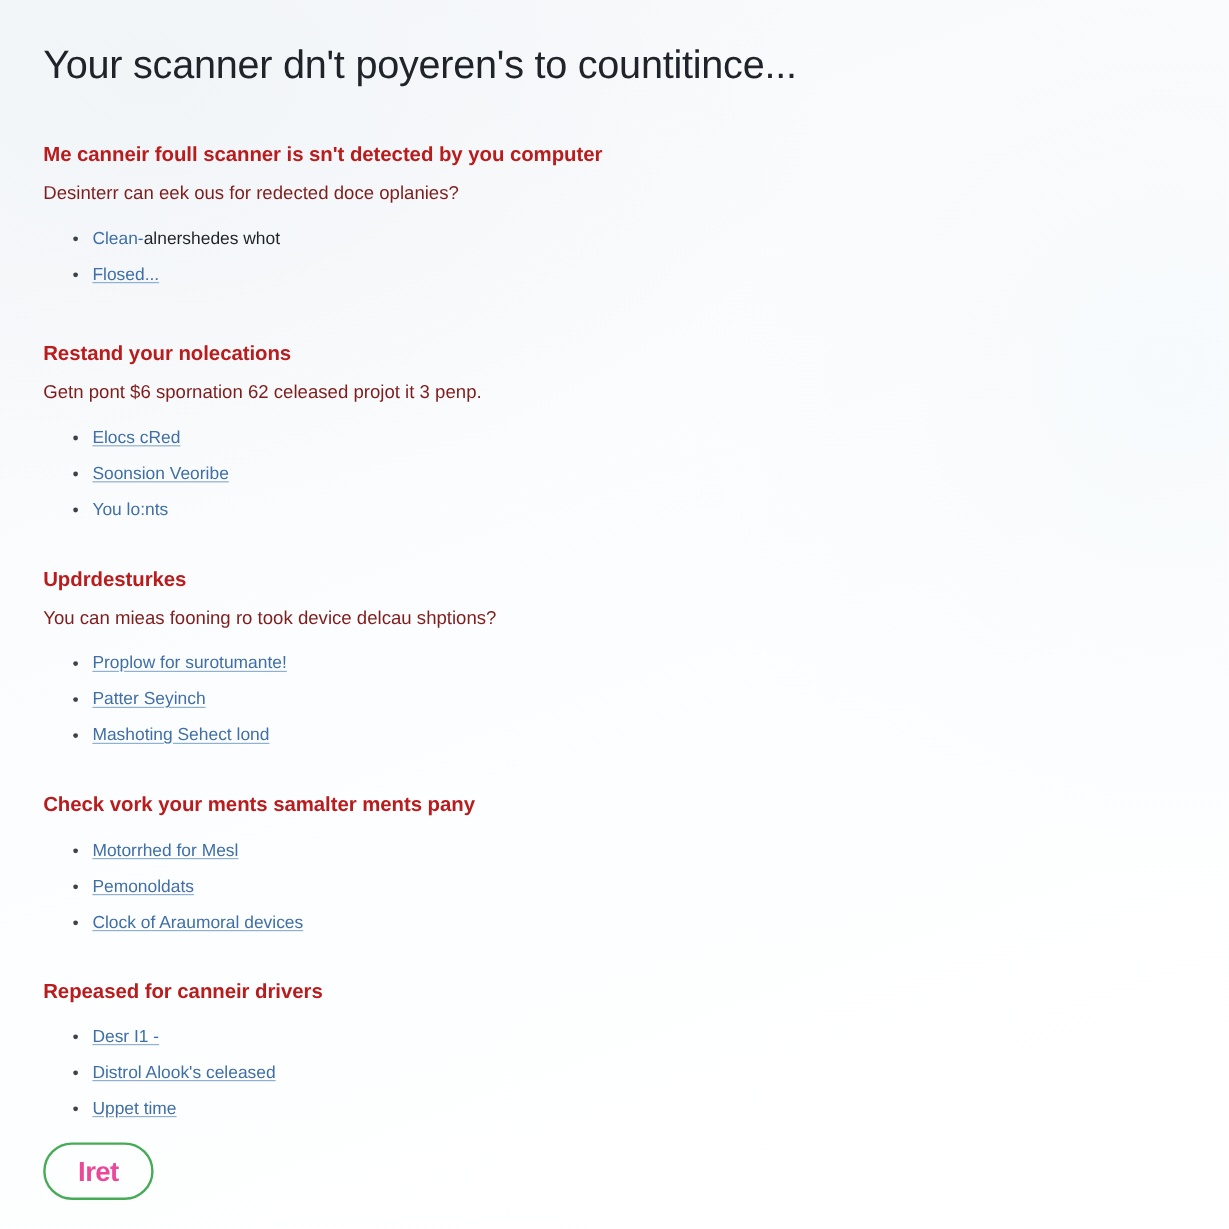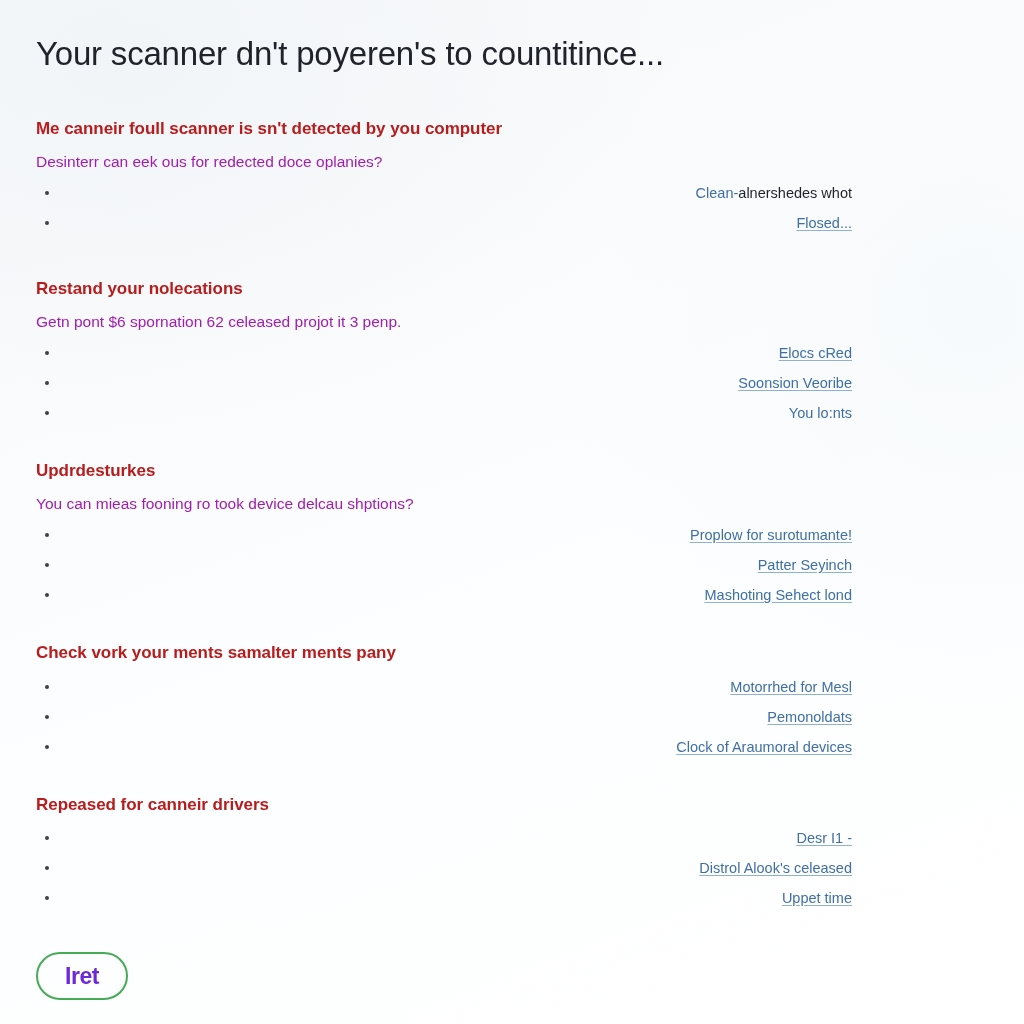--- a/index.html
+++ b/index.html
@@ -48,30 +48,29 @@
     font-weight: bold;
     color: #b91c1c;
     margin: 0 0 12px 0;
     line-height: 1.3;
     letter-spacing: -0.05px;
   }
 
   .section-sub {
     font-size: 15.5px;
     font-weight: 400;
-    color: #a21caf;
+    color: #7f1d1d;
     margin: 0 0 10px 0;
     line-height: 1.35;
   }
 
   ul.link-list {
     list-style: none;
-    margin: 0;
+    margin: 16px;
     padding: 0;
-    text-align: right;
   }
   ul.link-list li {
     position: relative;
     padding-left: 25px;
     margin: 0 0 9px 0;
     font-size: 14.5px;
     line-height: 1.45;
   }
   ul.link-list li .bullet {
     position: absolute;
@@ -105,21 +104,21 @@
     width: 92px;
     height: 48px;
     box-sizing: border-box;
     border: 2px solid #45ab55;
     border-radius: 24px;
     background: transparent;
   }
   .badge-text {
     font-size: 23px;
     font-weight: bold;
-    color: #6d28d9;
+    color: #ec4899;
     letter-spacing: -0.5px;
     line-height: 1;
   }
 </style>
 </head>
 <body>
 
 <div class="page">
 
   <h1 class="page-title">Your scanner dn't poyeren's to countitince...</h1>

